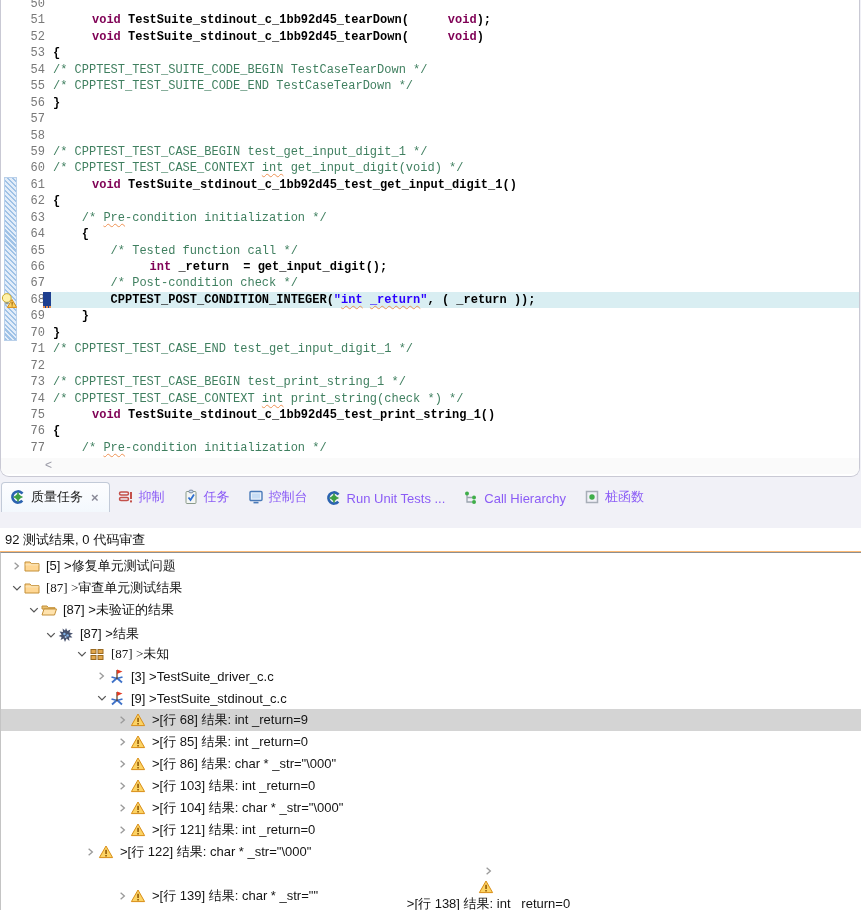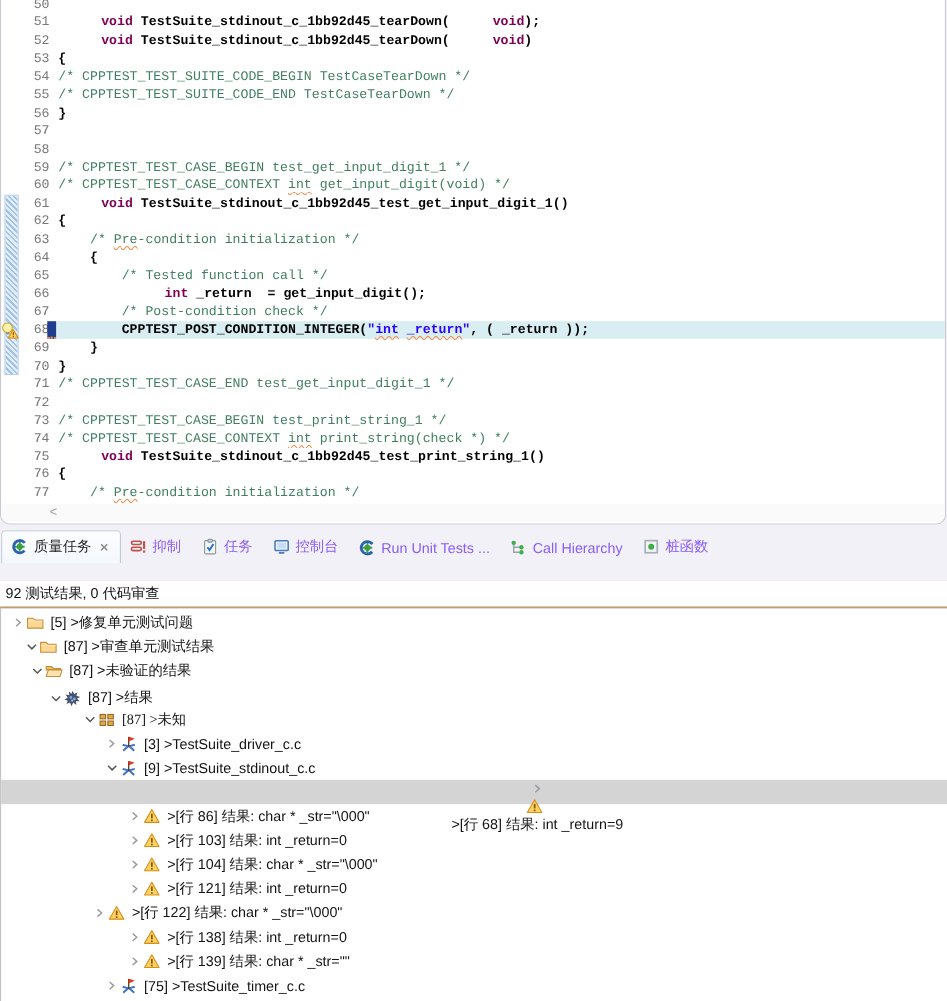--- a/index.html
+++ b/index.html
@@ -200,21 +200,21 @@
     </div>
   <div class="bcontent">
     <div class="statusline">92 测试结果, 0 代码审查</div>
     <div id="tree" class="treewrap">
         <div class="trow" style="padding-left: 8px;"><span class="chev"><svg viewBox="0 0 16 16" width="15" height="16">
               <path d="M6 4.5 L10 8 L6 11.5" fill="none" stroke="#9a9a9a" stroke-width="1.4"></path>
             </svg></span><span class="ticn"><svg viewBox="0 0 16 16" width="16" height="16">
               <path d="M1 4 L6 4 L7.5 5.7 L15 5.7 L15 13 L1 13 Z" fill="#ffd794" stroke="#c49038"></path>
               <path d="M1.5 6.8 L14.5 6.8" stroke="#fae8c0"></path>
             </svg></span><span class="tlabel">[5] &gt;修复单元测试问题</span></div>
-        <div class="trow" style="padding-left: 20px;"><span class="chev"><svg viewBox="0 0 16 16" width="15" height="16">
+        <div class="trow" style="padding-left: 8px; font-family: Liberation Serif, serif;"><span class="chev"><svg viewBox="0 0 16 16" width="15" height="16">
               <path d="M4.5 6 L8.5 10 L12.5 6" fill="none" stroke="#555" stroke-width="1.4"></path>
             </svg></span><span class="ticn"><svg viewBox="0 0 16 16" width="16" height="16">
               <path d="M1 4 L6 4 L7.5 5.7 L15 5.7 L15 13 L1 13 Z" fill="#ffd794" stroke="#c49038"></path>
               <path d="M1.5 6.8 L14.5 6.8" stroke="#fae8c0"></path>
             </svg></span><span class="tlabel">[87] &gt;审查单元测试结果</span></div>
         <div class="trow" style="padding-left: 25px;"><span class="chev"><svg viewBox="0 0 16 16" width="15" height="16">
               <path d="M4.5 6 L8.5 10 L12.5 6" fill="none" stroke="#555" stroke-width="1.4"></path>
             </svg></span><span class="ticn"><svg viewBox="0 0 16 16" width="16" height="16">
               <path d="M1 4 L6 4 L7.5 5.7 L14 5.7 L14 7 L1 7 Z" fill="#e8c070" stroke="#c49038"></path>
               <path d="M3 7 L15.5 7 L13.5 13 L1 13 Z" fill="#ffe3ae" stroke="#c49038"></path>
@@ -254,27 +254,34 @@
             </svg></span><span class="ticn"><svg viewBox="0 0 16 16" width="16" height="16">
               <g stroke="#3f72c8" stroke-width="1.8">
                 <line x1="8" y1="10" x2="3" y2="14.5"></line>
                 <line x1="8" y1="10" x2="13" y2="14.5"></line>
                 <line x1="8" y1="10.5" x2="2.5" y2="9"></line>
                 <line x1="8" y1="10.5" x2="13.5" y2="9"></line>
               </g>
               <line x1="8" y1="2" x2="8" y2="11" stroke="#5a3a1a" stroke-width="1.2"></line>
               <path d="M8 1.5 L13.5 3.5 L8 6 Z" fill="#e23b24"></path>
             </svg></span><span class="tlabel">[9] &gt;TestSuite_stdinout_c.c</span></div>
-        <div class="trow selected" style="padding-left: 114px; flex-direction: column;"><span class="chev"><svg viewBox="0 0 16 16" width="15" height="16">
+        <div class="trow selected" style="padding-left: 114px;"><span class="chev"><svg viewBox="0 0 16 16" width="15" height="16">
               <path d="M6 4.5 L10 8 L6 11.5" fill="none" stroke="#9a9a9a" stroke-width="1.4"></path>
             </svg></span><span class="ticn"><svg viewBox="0 0 16 16" width="16" height="16">
               <path d="M8 2 L14.6 13.6 L1.4 13.6 Z" fill="#fcd364" stroke="#d98e16" stroke-linejoin="round"></path>
               <rect x="7.3" y="5.8" width="1.5" height="4.2" fill="#8a5200"></rect>
               <rect x="7.3" y="11" width="1.5" height="1.5" fill="#8a5200"></rect>
             </svg></span><span class="tlabel">&gt;[行 68] 结果: int _return=9</span></div>
+        <div class="trow" style="padding-left: 114px;"><span class="chev"><svg viewBox="0 0 16 16" width="15" height="16">
+              <path d="M6 4.5 L10 8 L6 11.5" fill="none" stroke="#9a9a9a" stroke-width="1.4"></path>
+            </svg></span><span class="ticn"><svg viewBox="0 0 16 16" width="16" height="16">
+              <path d="M8 2 L14.6 13.6 L1.4 13.6 Z" fill="#fcd364" stroke="#d98e16" stroke-linejoin="round"></path>
+              <rect x="7.3" y="5.8" width="1.5" height="4.2" fill="#8a5200"></rect>
+              <rect x="7.3" y="11" width="1.5" height="1.5" fill="#8a5200"></rect>
+            </svg></span><span class="tlabel">&gt;[行 85] 结果: int _return=0</span></div>
         <div class="trow" style="padding-left: 114px;"><span class="chev"><svg viewBox="0 0 16 16" width="15" height="16">
               <path d="M6 4.5 L10 8 L6 11.5" fill="none" stroke="#9a9a9a" stroke-width="1.4"></path>
             </svg></span><span class="ticn"><svg viewBox="0 0 16 16" width="16" height="16">
               <path d="M8 2 L14.6 13.6 L1.4 13.6 Z" fill="#fcd364" stroke="#d98e16" stroke-linejoin="round"></path>
               <rect x="7.3" y="5.8" width="1.5" height="4.2" fill="#8a5200"></rect>
               <rect x="7.3" y="11" width="1.5" height="1.5" fill="#8a5200"></rect>
             </svg></span><span class="tlabel">&gt;[行 86] 结果: char * _str="\000"</span></div>
         <div class="trow" style="padding-left: 114px;"><span class="chev"><svg viewBox="0 0 16 16" width="15" height="16">
               <path d="M6 4.5 L10 8 L6 11.5" fill="none" stroke="#9a9a9a" stroke-width="1.4"></path>
             </svg></span><span class="ticn"><svg viewBox="0 0 16 16" width="16" height="16">
@@ -296,21 +303,21 @@
               <rect x="7.3" y="5.8" width="1.5" height="4.2" fill="#8a5200"></rect>
               <rect x="7.3" y="11" width="1.5" height="1.5" fill="#8a5200"></rect>
             </svg></span><span class="tlabel">&gt;[行 121] 结果: int _return=0</span></div>
         <div class="trow" style="padding-left: 82px;"><span class="chev"><svg viewBox="0 0 16 16" width="15" height="16">
               <path d="M6 4.5 L10 8 L6 11.5" fill="none" stroke="#9a9a9a" stroke-width="1.4"></path>
             </svg></span><span class="ticn"><svg viewBox="0 0 16 16" width="16" height="16">
               <path d="M8 2 L14.6 13.6 L1.4 13.6 Z" fill="#fcd364" stroke="#d98e16" stroke-linejoin="round"></path>
               <rect x="7.3" y="5.8" width="1.5" height="4.2" fill="#8a5200"></rect>
               <rect x="7.3" y="11" width="1.5" height="1.5" fill="#8a5200"></rect>
             </svg></span><span class="tlabel">&gt;[行 122] 结果: char * _str="\000"</span></div>
-        <div class="trow" style="padding-left: 114px;"><span class="chev"><svg viewBox="0 0 16 16" width="15" height="16">
+        <div class="trow" style="padding-left: 114px; flex-direction: column;"><span class="chev"><svg viewBox="0 0 16 16" width="15" height="16">
               <path d="M6 4.5 L10 8 L6 11.5" fill="none" stroke="#9a9a9a" stroke-width="1.4"></path>
             </svg></span><span class="ticn"><svg viewBox="0 0 16 16" width="16" height="16">
               <path d="M8 2 L14.6 13.6 L1.4 13.6 Z" fill="#fcd364" stroke="#d98e16" stroke-linejoin="round"></path>
               <rect x="7.3" y="5.8" width="1.5" height="4.2" fill="#8a5200"></rect>
               <rect x="7.3" y="11" width="1.5" height="1.5" fill="#8a5200"></rect>
             </svg></span><span class="tlabel">&gt;[行 138] 结果: int _return=0</span></div>
         <div class="trow" style="padding-left: 114px;"><span class="chev"><svg viewBox="0 0 16 16" width="15" height="16">
               <path d="M6 4.5 L10 8 L6 11.5" fill="none" stroke="#9a9a9a" stroke-width="1.4"></path>
             </svg></span><span class="ticn"><svg viewBox="0 0 16 16" width="16" height="16">
               <path d="M8 2 L14.6 13.6 L1.4 13.6 Z" fill="#fcd364" stroke="#d98e16" stroke-linejoin="round"></path>

